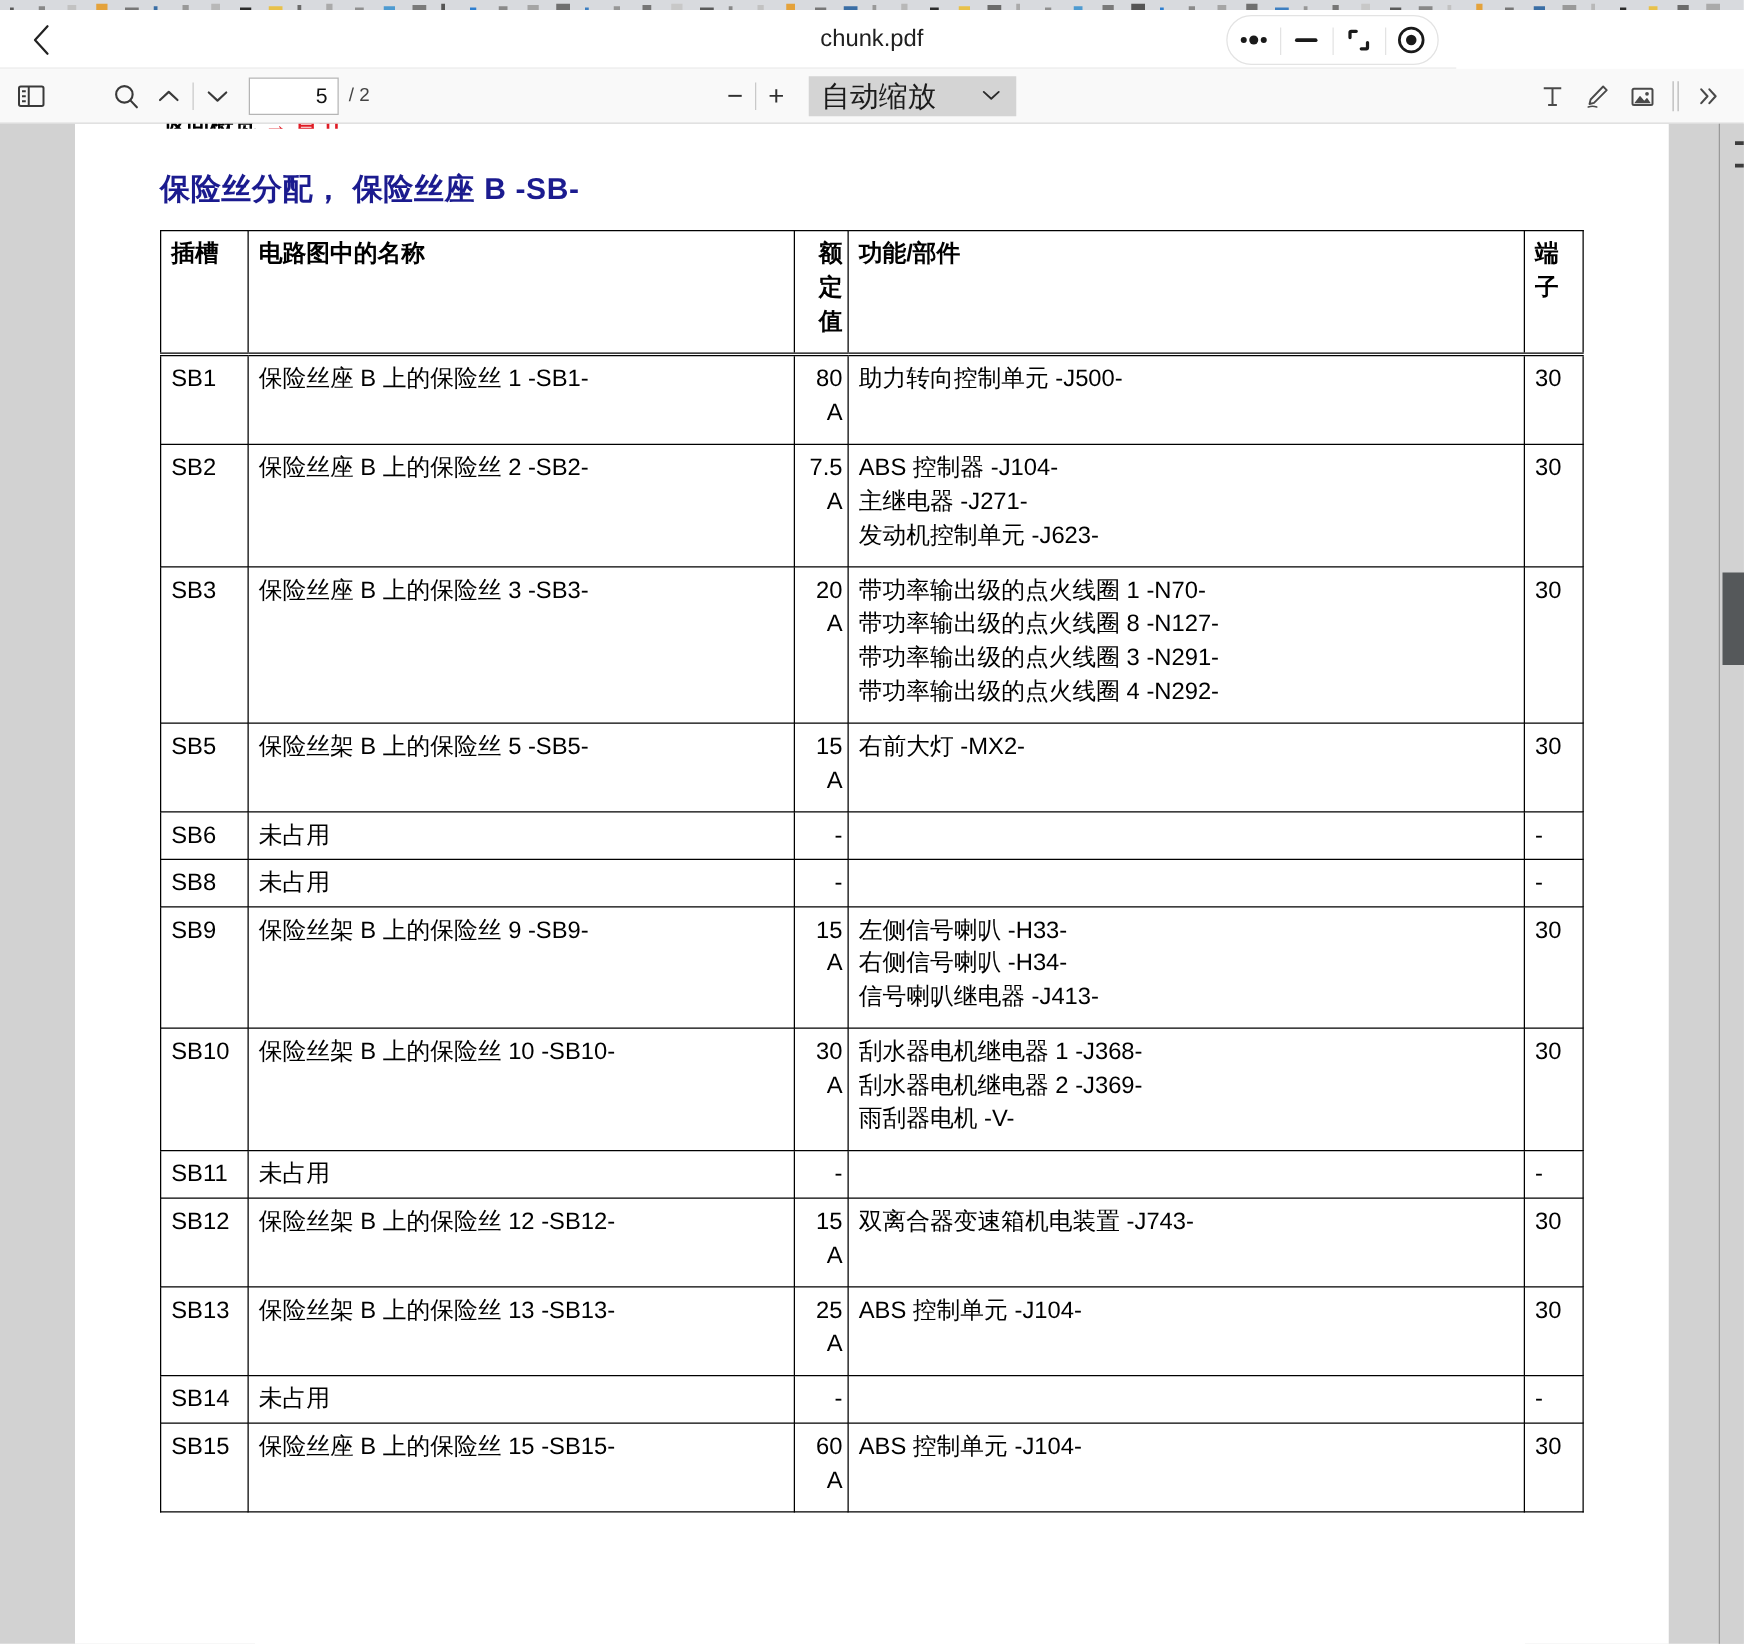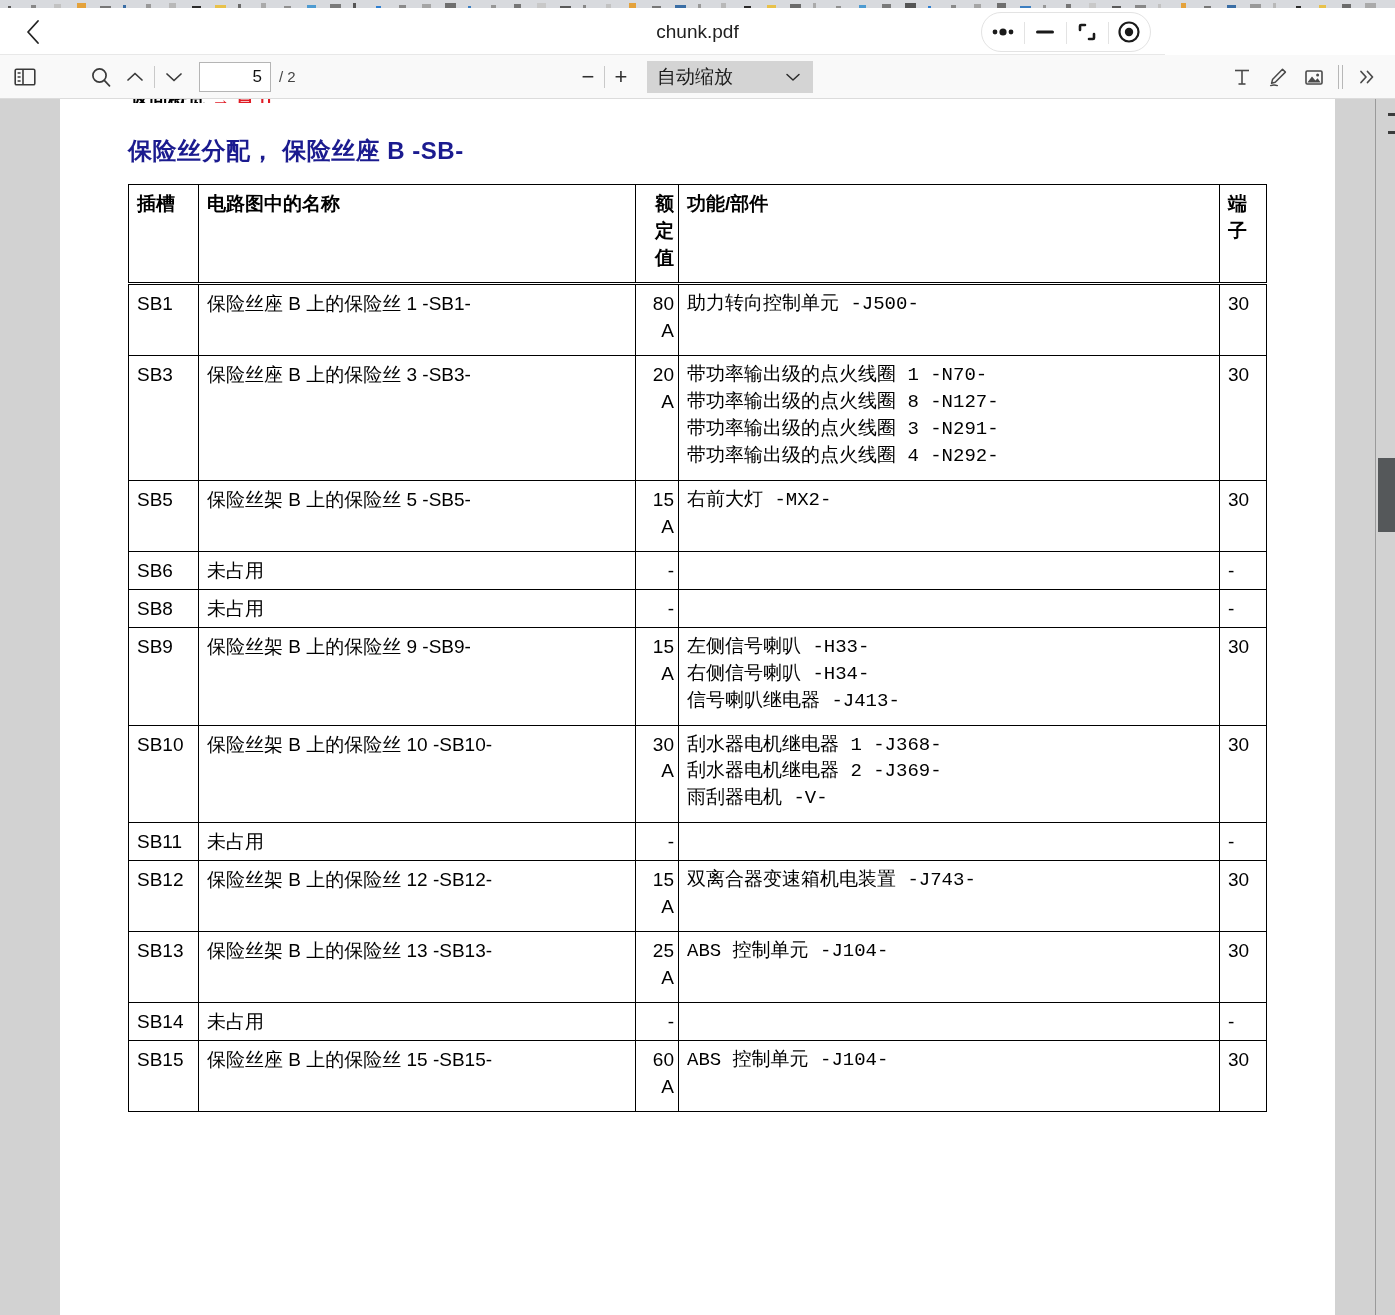--- a/index.html
+++ b/index.html
@@ -95,21 +95,21 @@
     cursor: pointer; font-size: 22px; color: #303030; line-height: 1;
   }
   #zoom-select {
     margin-left: 12px;
     width: 166px; height: 32px;
     background: #d4d4d4; border: none;
     display: flex; align-items: center;
     padding: 0 10px; cursor: pointer;
     position: relative;
   }
-  #zoom-select .zoom-label { font-size: 19px; color: #1b1b1b; }
+  #zoom-select .zoom-label { font-size: 23px; color: #1b1b1b; }
   #zoom-select .caret {
     position: absolute; right: 12px; top: 50%;
     transform: translateY(-50%);
   }
   #right-tools {
     position: absolute; right: 10px; top: 6px;
     display: flex; align-items: center;
   }
   #right-tools .tb-btn { width: 36px; height: 32px; }
   .dbl-sep {
@@ -176,21 +176,21 @@
   #fuse-table thead tr { border-bottom: 3px solid #000; }
   #fuse-table thead th { border-bottom: 3px double #000; }
 
   #fuse-table td.rate, #fuse-table th.rate { padding-left: 4px; padding-right: 4px; text-align: right; }
   #fuse-table td.term, #fuse-table th.term { padding-left: 8px; padding-right: 4px; }
 
   #fuse-table tbody td { height: 1px; }
   #fuse-table tbody tr.tall-1 td { height: 56px; }
   #fuse-table tbody tr.short td { height: 28px; padding-bottom: 4px; padding-top: 6px; }
 
-  .func-line { display: block; white-space: nowrap; font-family: Liberation Mono, monospace; }
+  .func-line { display: block; white-space: nowrap; }
 
   
   #vscrollbar {
     position: absolute; right: 0; top: 99px;
     width: 20px; height: 1216px;
     background: #d2d2d2;
     border-left: 1px solid #9a9a9a;
   }
   #vscroll-thumb {
     position: absolute; left: 2px; top: 359px;
@@ -417,20 +417,31 @@
           <tr class="tall-1">
             <td>SB1</td>
             <td>保险丝座 B 上的保险丝 1 -SB1-</td>
             <td class="rate"><span>80</span><span style="display: block;">A</span></td>
             <td>
               <span class="func-line">助力转向控制单元 -J500-</span>
             </td>
             <td class="term">30</td>
           </tr>
           <tr>
+            <td>SB2</td>
+            <td>保险丝座 B 上的保险丝 2 -SB2-</td>
+            <td class="rate"><span>7.5</span><span style="display: block;">A</span></td>
+            <td>
+              <span class="func-line">ABS 控制器 -J104-</span>
+              <span class="func-line">主继电器 -J271-</span>
+              <span class="func-line">发动机控制单元 -J623-</span>
+            </td>
+            <td class="term">30</td>
+          </tr>
+          <tr>
             <td>SB3</td>
             <td>保险丝座 B 上的保险丝 3 -SB3-</td>
             <td class="rate"><span>20</span><span style="display: block;">A</span></td>
             <td>
               <span class="func-line">带功率输出级的点火线圈 1 -N70-</span>
               <span class="func-line">带功率输出级的点火线圈 8 -N127-</span>
               <span class="func-line">带功率输出级的点火线圈 3 -N291-</span>
               <span class="func-line">带功率输出级的点火线圈 4 -N292-</span>
             </td>
             <td class="term">30</td>

